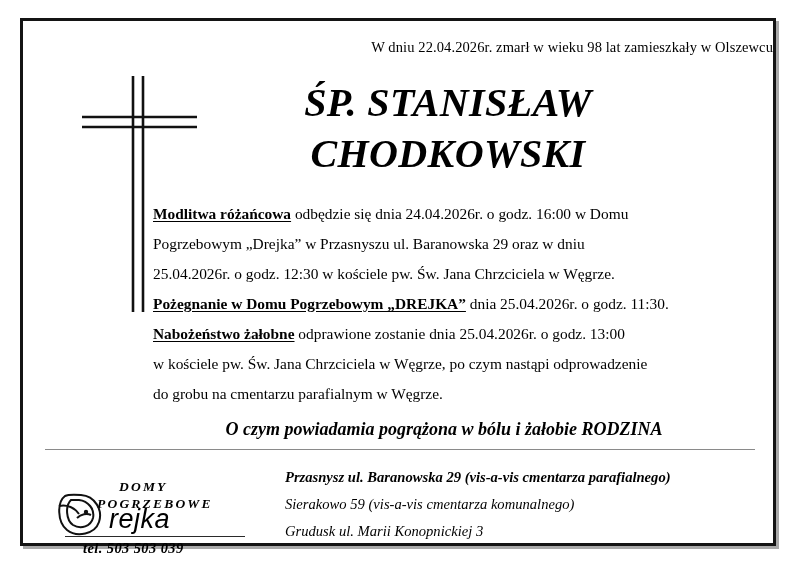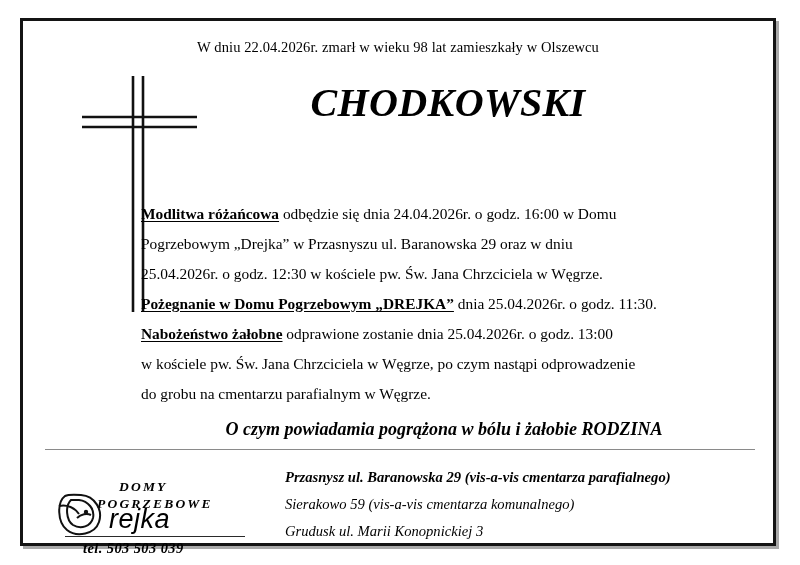--- a/index.html
+++ b/index.html
@@ -37,21 +37,21 @@
     height: 240px;
     pointer-events: none;
   }
 
   
   .top-line {
     position: absolute;
     left: 0;
     right: 0;
     top: 18px;
-    text-align: center;
+    text-align: right;
     font-size: 14.5px;
     letter-spacing: 0.1px;
   }
 
   
   .name-block {
     position: absolute;
     left: 120px;
     right: 20px;
     top: 56px;
@@ -66,21 +66,21 @@
 
   
   .body-copy {
     position: absolute;
     left: 118px;
     right: 26px;
     top: 178px;
     font-size: 15.4px;
     line-height: 30px;
   }
-  .body-copy .ln { display: block; white-space: nowrap; }
+  .body-copy .ln { display: block; white-space: nowrap; padding-left: 12px; }
   .body-copy .lead {
     font-weight: bold;
     text-decoration: underline;
     text-underline-offset: 2px;
   }
 
   .closing {
     position: absolute;
     left: 118px;
     right: 26px;
@@ -190,20 +190,21 @@
 
         <line x1="21" y1="43" x2="136" y2="43"></line>
         <line x1="21" y1="53" x2="136" y2="53"></line>
       </g>
     </svg>
   </div>
 
   <div class="top-line">W dniu 22.04.2026r. zmarł w wieku 98 lat zamieszkały w Olszewcu</div>
 
   <div class="name-block">
+    <span class="nm-line">ŚP. STANISŁAW</span>
     <span class="nm-line">CHODKOWSKI</span>
   </div>
 
   <div class="body-copy">
     <span class="ln">
       <span class="lead">Modlitwa różańcowa</span><span> odbędzie się dnia 24.04.2026r. o godz. 16:00 w Domu</span>
     </span>
     <span class="ln">
       <span>Pogrzebowym „Drejka” w Przasnyszu ul. Baranowska 29 oraz w dniu</span>
     </span>

